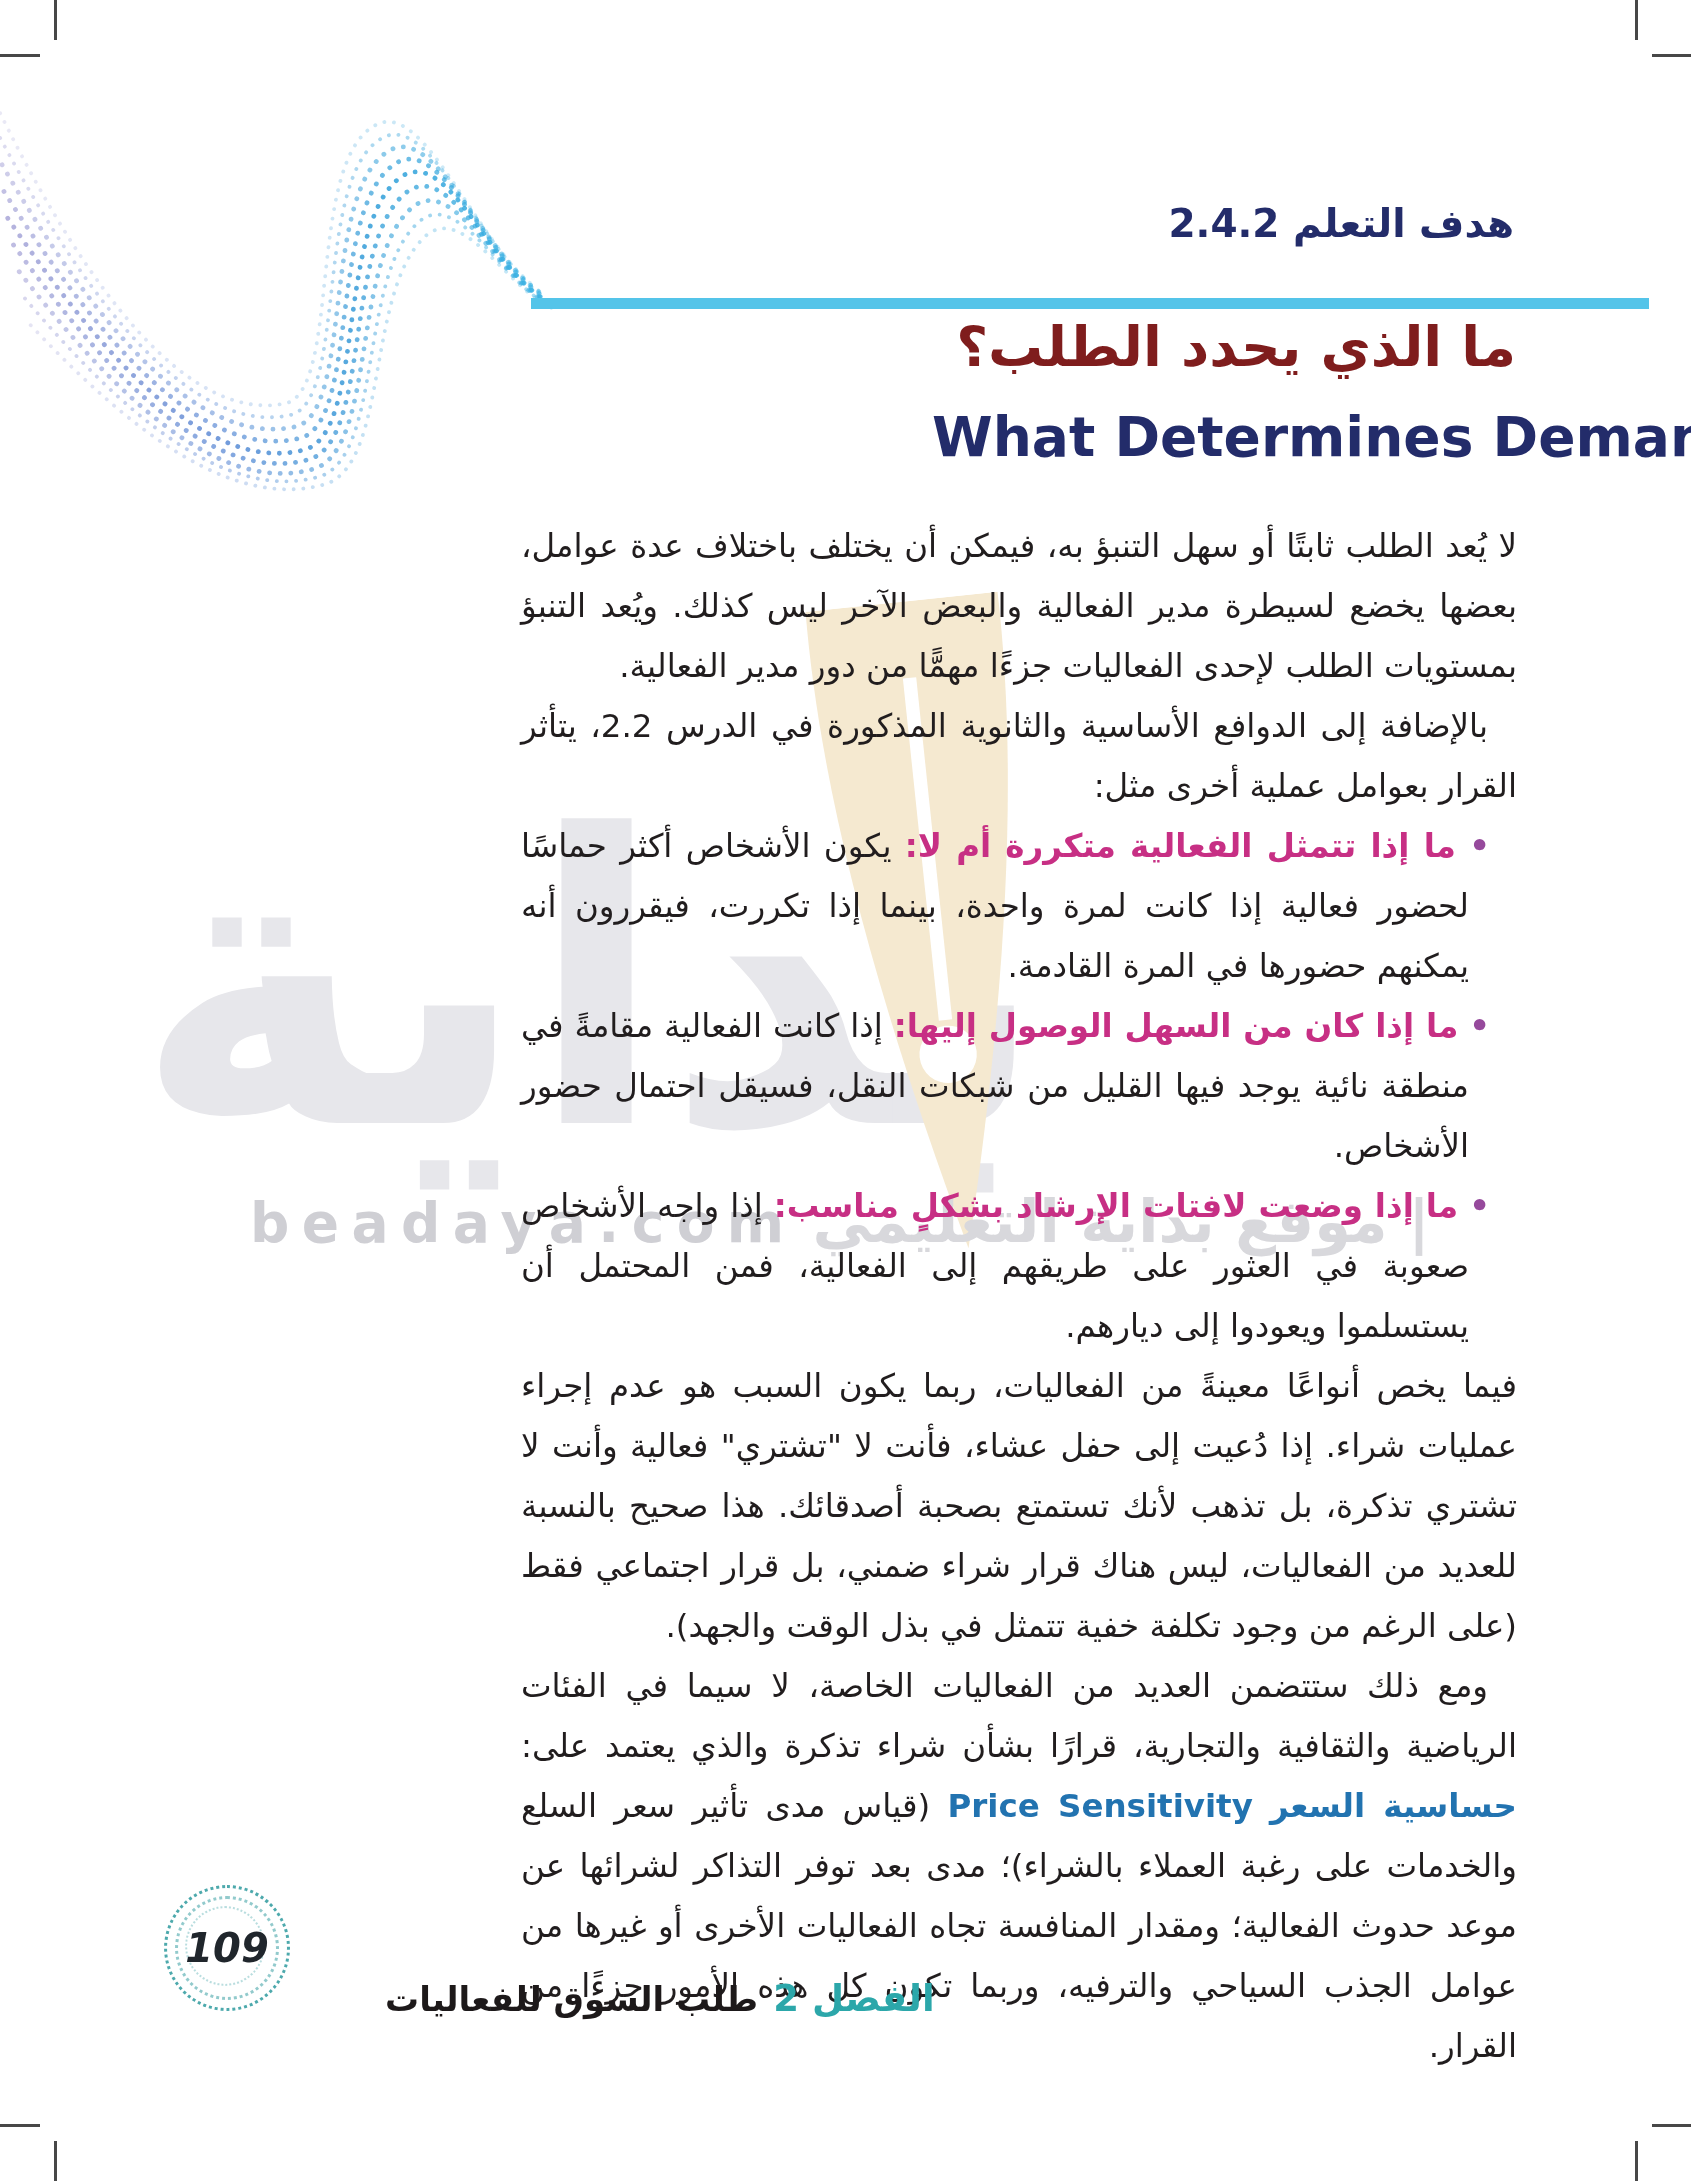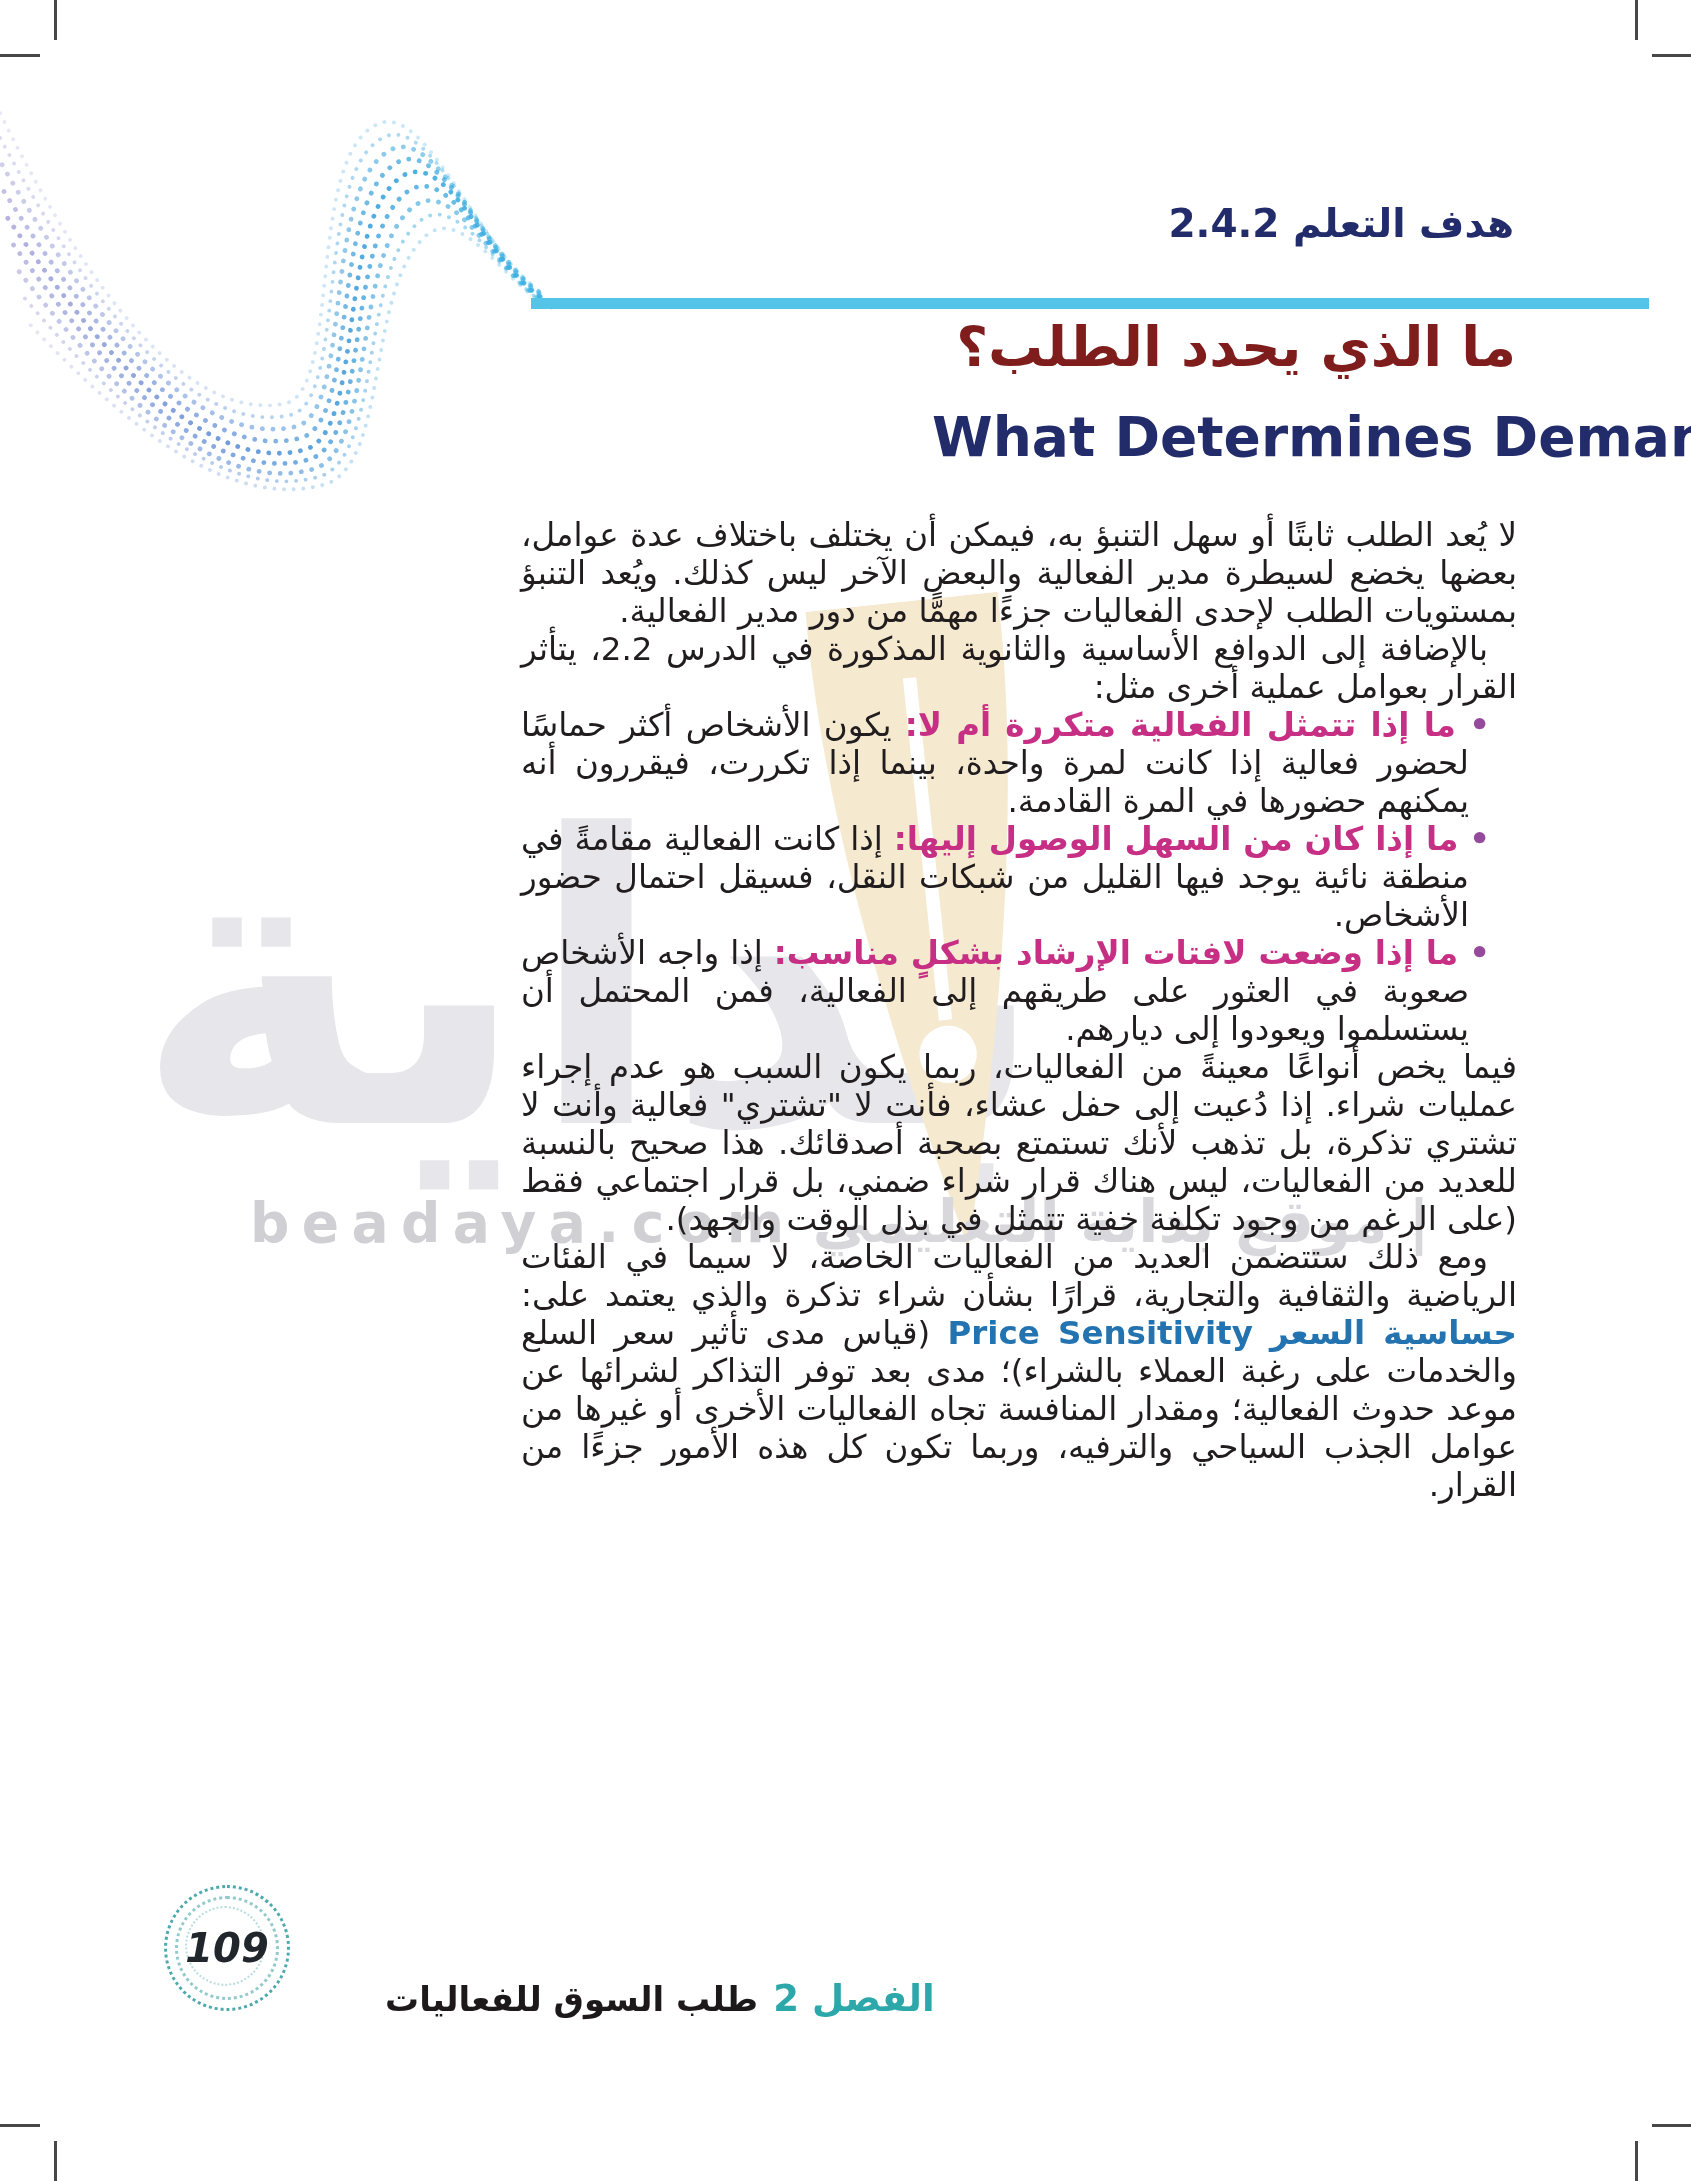--- a/index.html
+++ b/index.html
@@ -39,21 +39,21 @@
   .wm-nib{position:absolute; left:817px; top:600px; z-index:1; transform:rotate(-6deg);}
   .wm-line{
     position:absolute; left:250px; top:1187px; z-index:1; display:flex; gap:16px; align-items:baseline;
   }
   .wm-en{color:#cfcfd4; font-size:55px; font-weight:bold; letter-spacing:12.4px;}
   .wm-ar{color:#d8d8dc; font-size:59px; font-weight:bold; direction:rtl;}
   
   .body-col{
     position:absolute; left:521px; top:516px; width:996px; z-index:2;
     direction:rtl; text-align:justify; text-align-last:right;
-    color:#211d1e; font-size:32.5px; line-height:38px;
+    color:#211d1e; font-size:32.5px; line-height:60px;
   }
   .body-col p{margin:0;}
   .indent{text-indent:29px;}
   .bullet{padding-right:48px; text-indent:-21px;}
   .dot{color:#964a9c; font-weight:bold;}
   .lead{color:#c72f84; font-weight:bold;}
   .term-ar{color:#2273b0; font-weight:bold;}
   .term-en{color:#2273b0; font-weight:bold; direction:ltr; unicode-bidi:embed;}
   
   .page-ring{position:absolute; left:164px; top:1885px; width:126px; height:126px; z-index:2;font-style:italic;}

